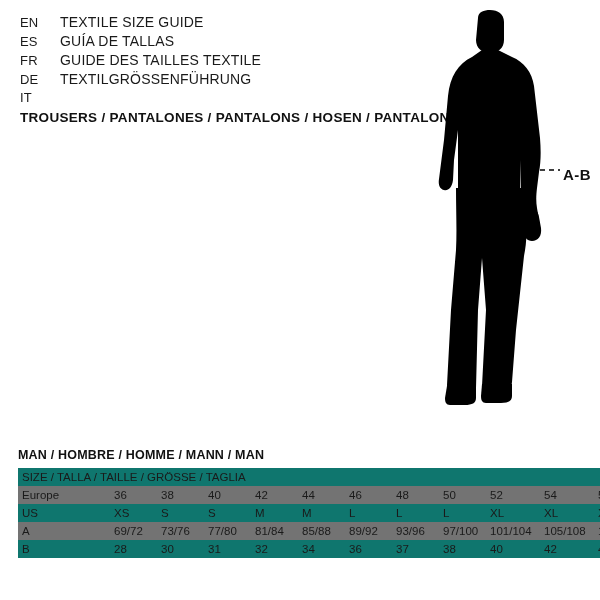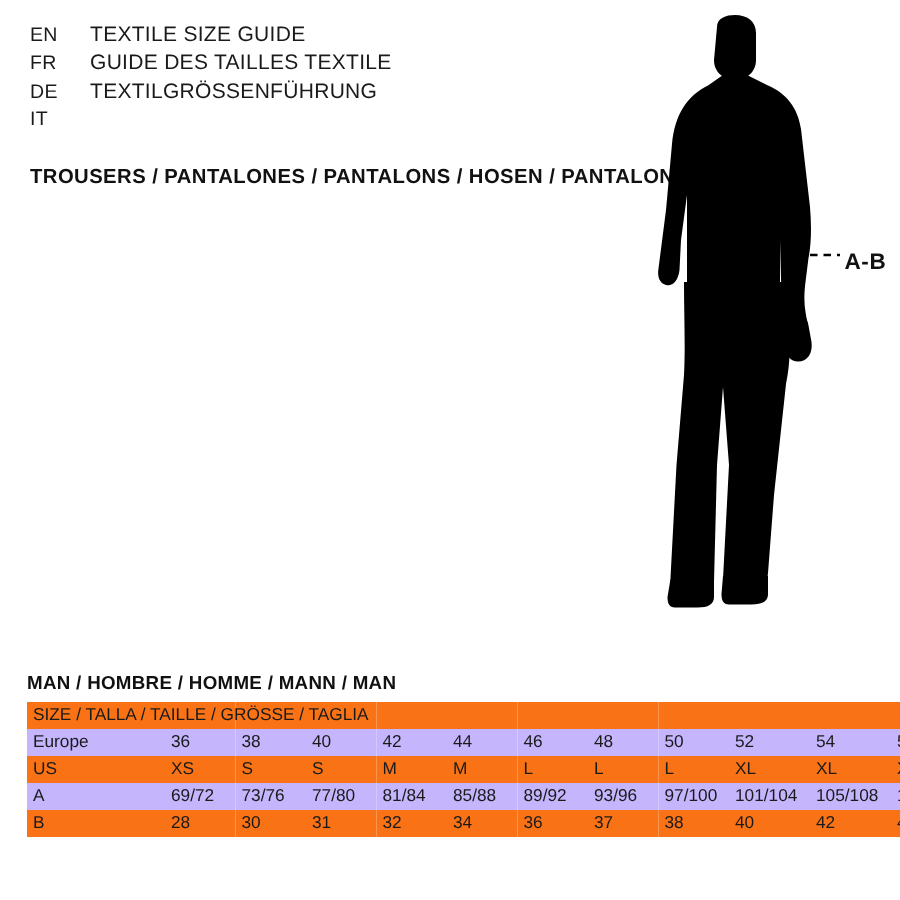--- a/index.html
+++ b/index.html
@@ -98,24 +98,24 @@
     table-layout: fixed;
     font-size: 11.5px;
   }
   table.size-table td {
     padding: 3px 2px 3px 4px;
     text-align: left;
     white-space: nowrap;
     color: #1a1a1a;
   }
   table.size-table tr.shaded td {
-    background: #f97316;
+    background: #0f766e;
   }
   table.size-table tr.plain td {
-    background: #c4b5fd;
+    background: #737373;
   }
   .col-label { width: 86px; }
   .col-val { width: 41px; }
   .col-val-wide { width: 48px; }
 
   .footnotes {
     position: absolute;
     left: 18px;
     top: 553px;
     font-size: 10.5px;
@@ -126,20 +126,24 @@
 </style>
 </head>
 <body>
 
 <div class="page">
 
   <div class="lang-block">
     <div class="lang-row">
       <span class="lang-code">EN</span>
       <span class="lang-text">TEXTILE SIZE GUIDE</span>
+    </div>
+    <div class="lang-row">
+      <span class="lang-code">ES</span>
+      <span class="lang-text">GUÍA DE TALLAS</span>
     </div>
     <div class="lang-row">
       <span class="lang-code">FR</span>
       <span class="lang-text">GUIDE DES TAILLES TEXTILE</span>
     </div>
     <div class="lang-row">
       <span class="lang-code">DE</span>
       <span class="lang-text">TEXTILGRÖSSENFÜHRUNG</span>
     </div>
     <div class="lang-row">

